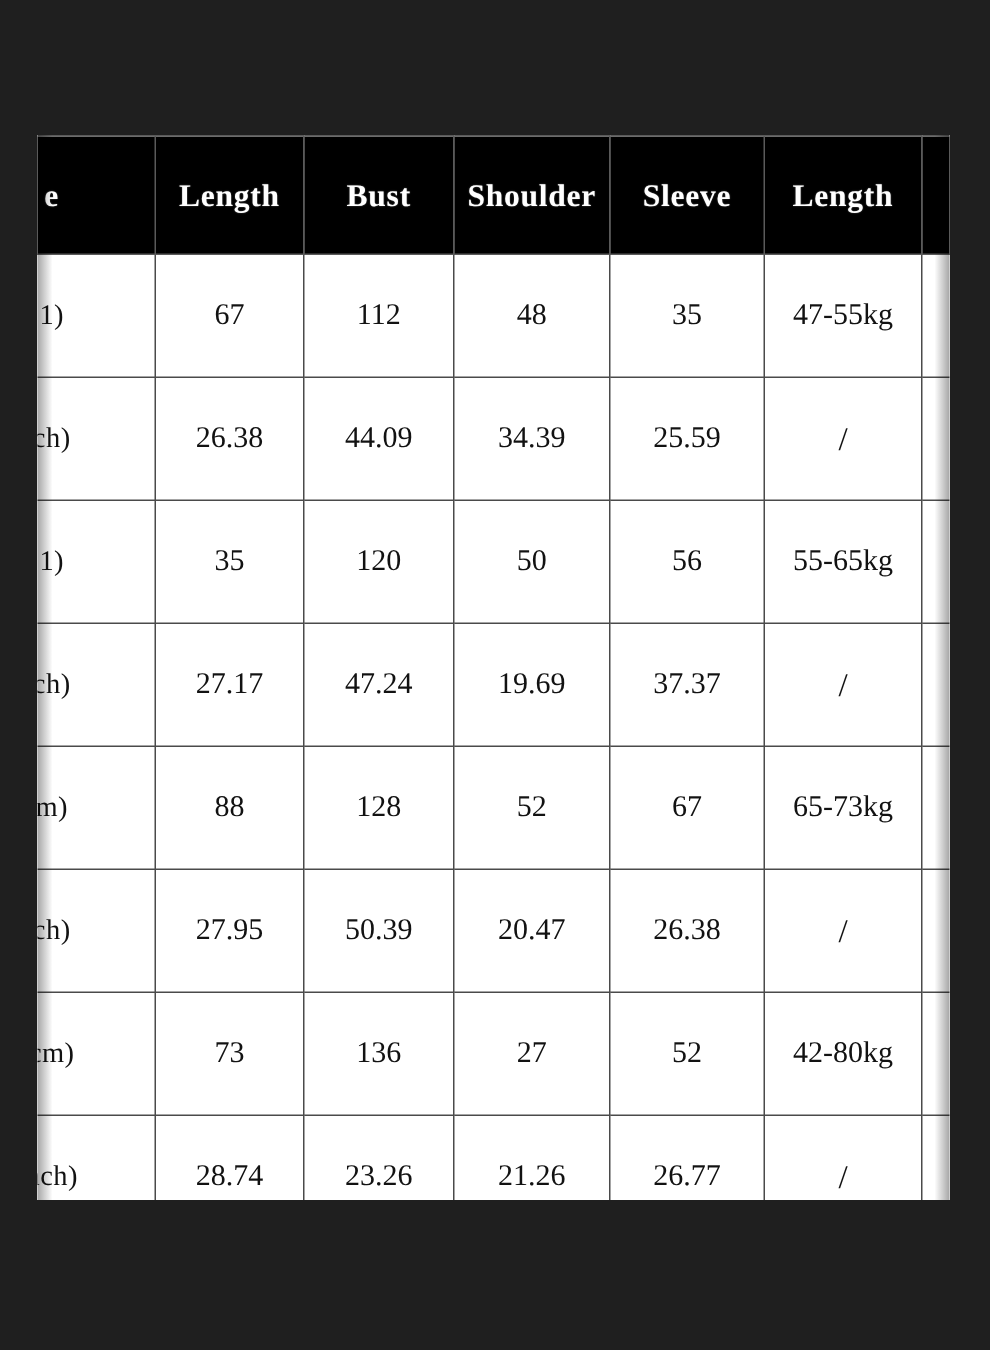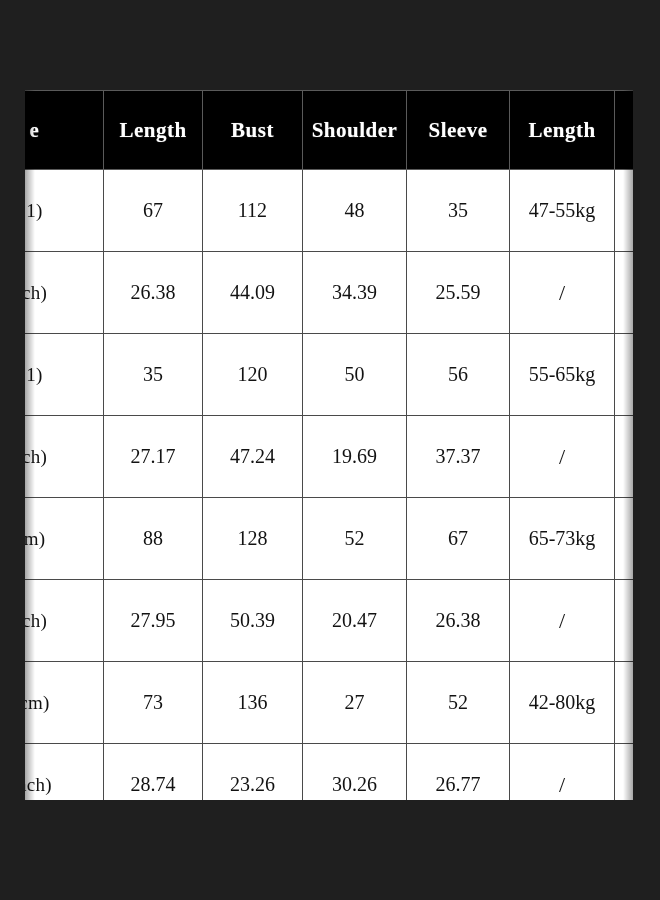--- a/index.html
+++ b/index.html
@@ -185,21 +185,21 @@
         <td>136</td>
         <td>27</td>
         <td>52</td>
         <td>42-80kg</td>
         <td>178</td>
       </tr>
       <tr>
         <td class="label-cell">nch)</td>
         <td>28.74</td>
         <td>23.26</td>
-        <td>30.26</td>
+        <td>21.26</td>
         <td>26.77</td>
         <td class="slash-cell">/</td>
         <td></td>
       </tr>
     </tbody>
   </table>
 
   <div class="edge-shade left"></div>
   <div class="edge-shade right"></div>
 </div>

